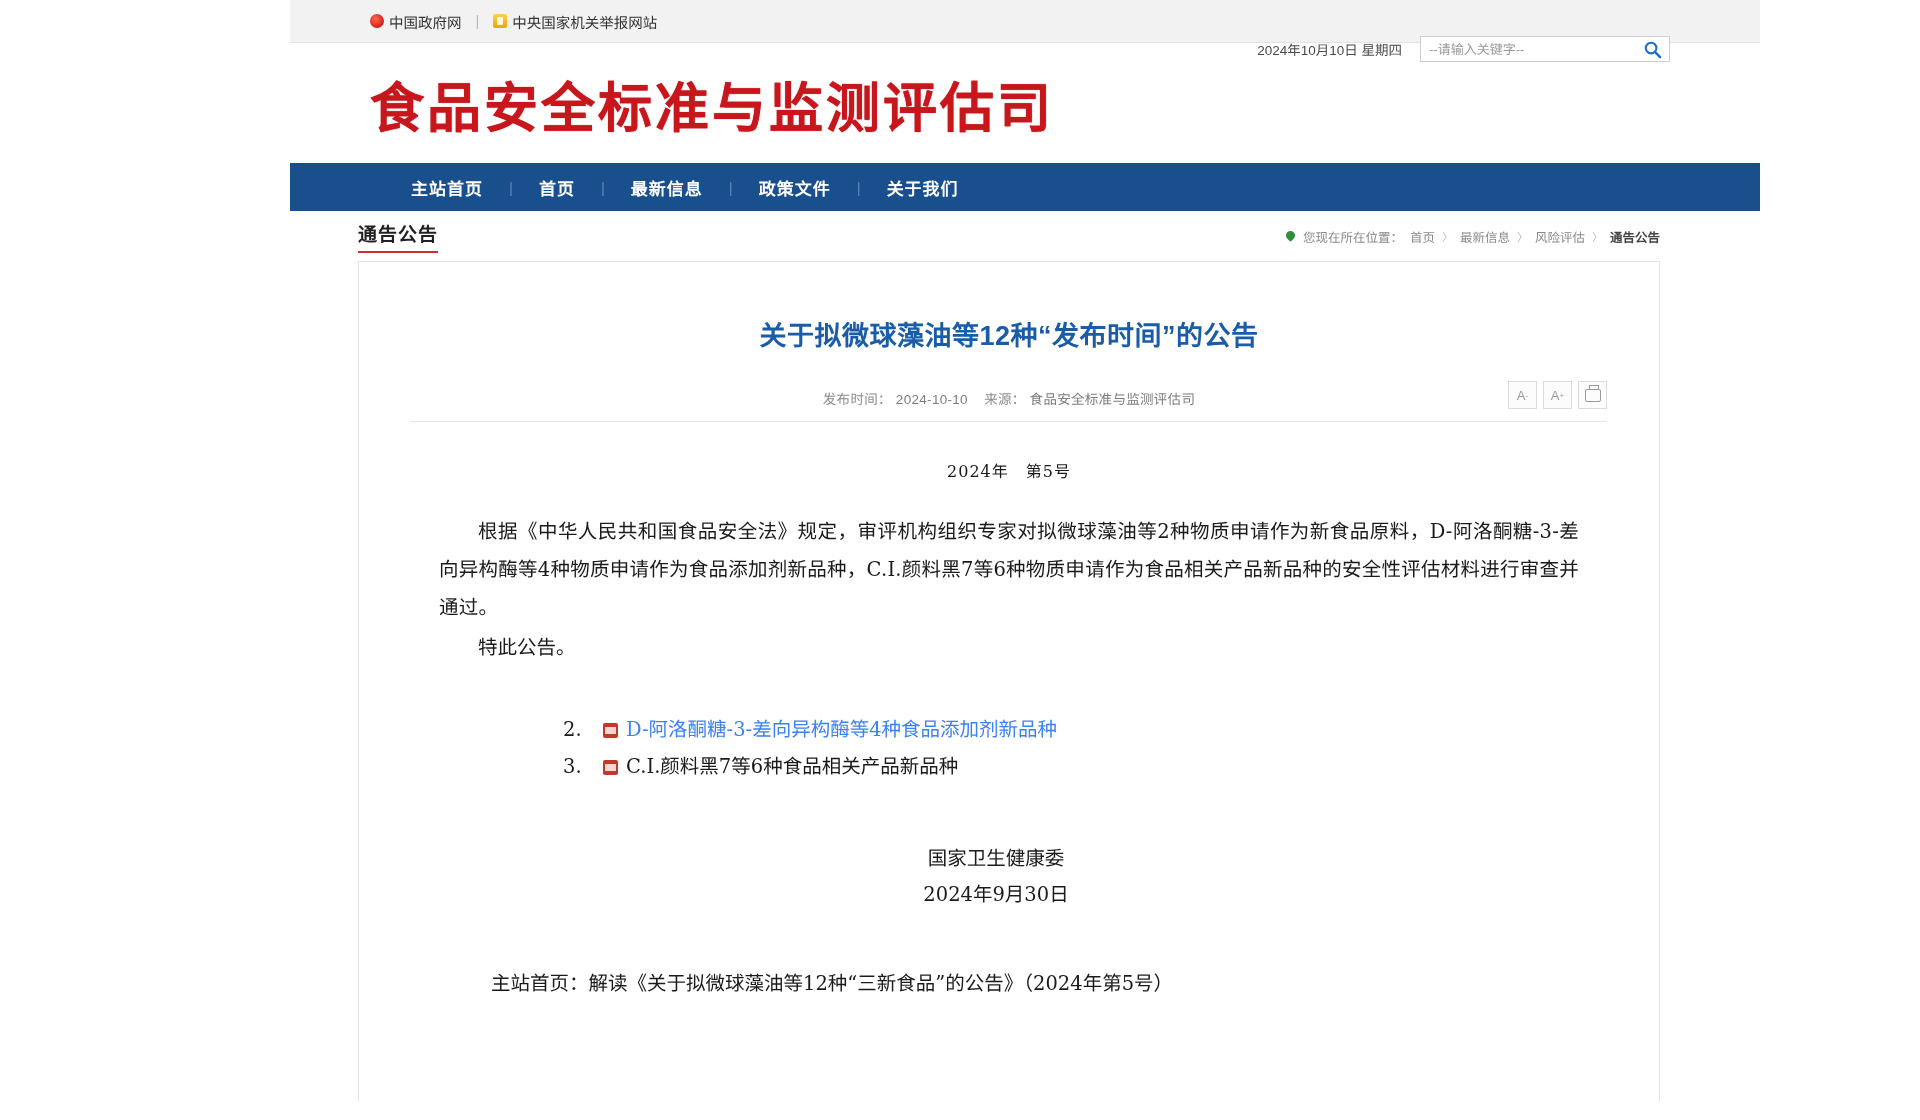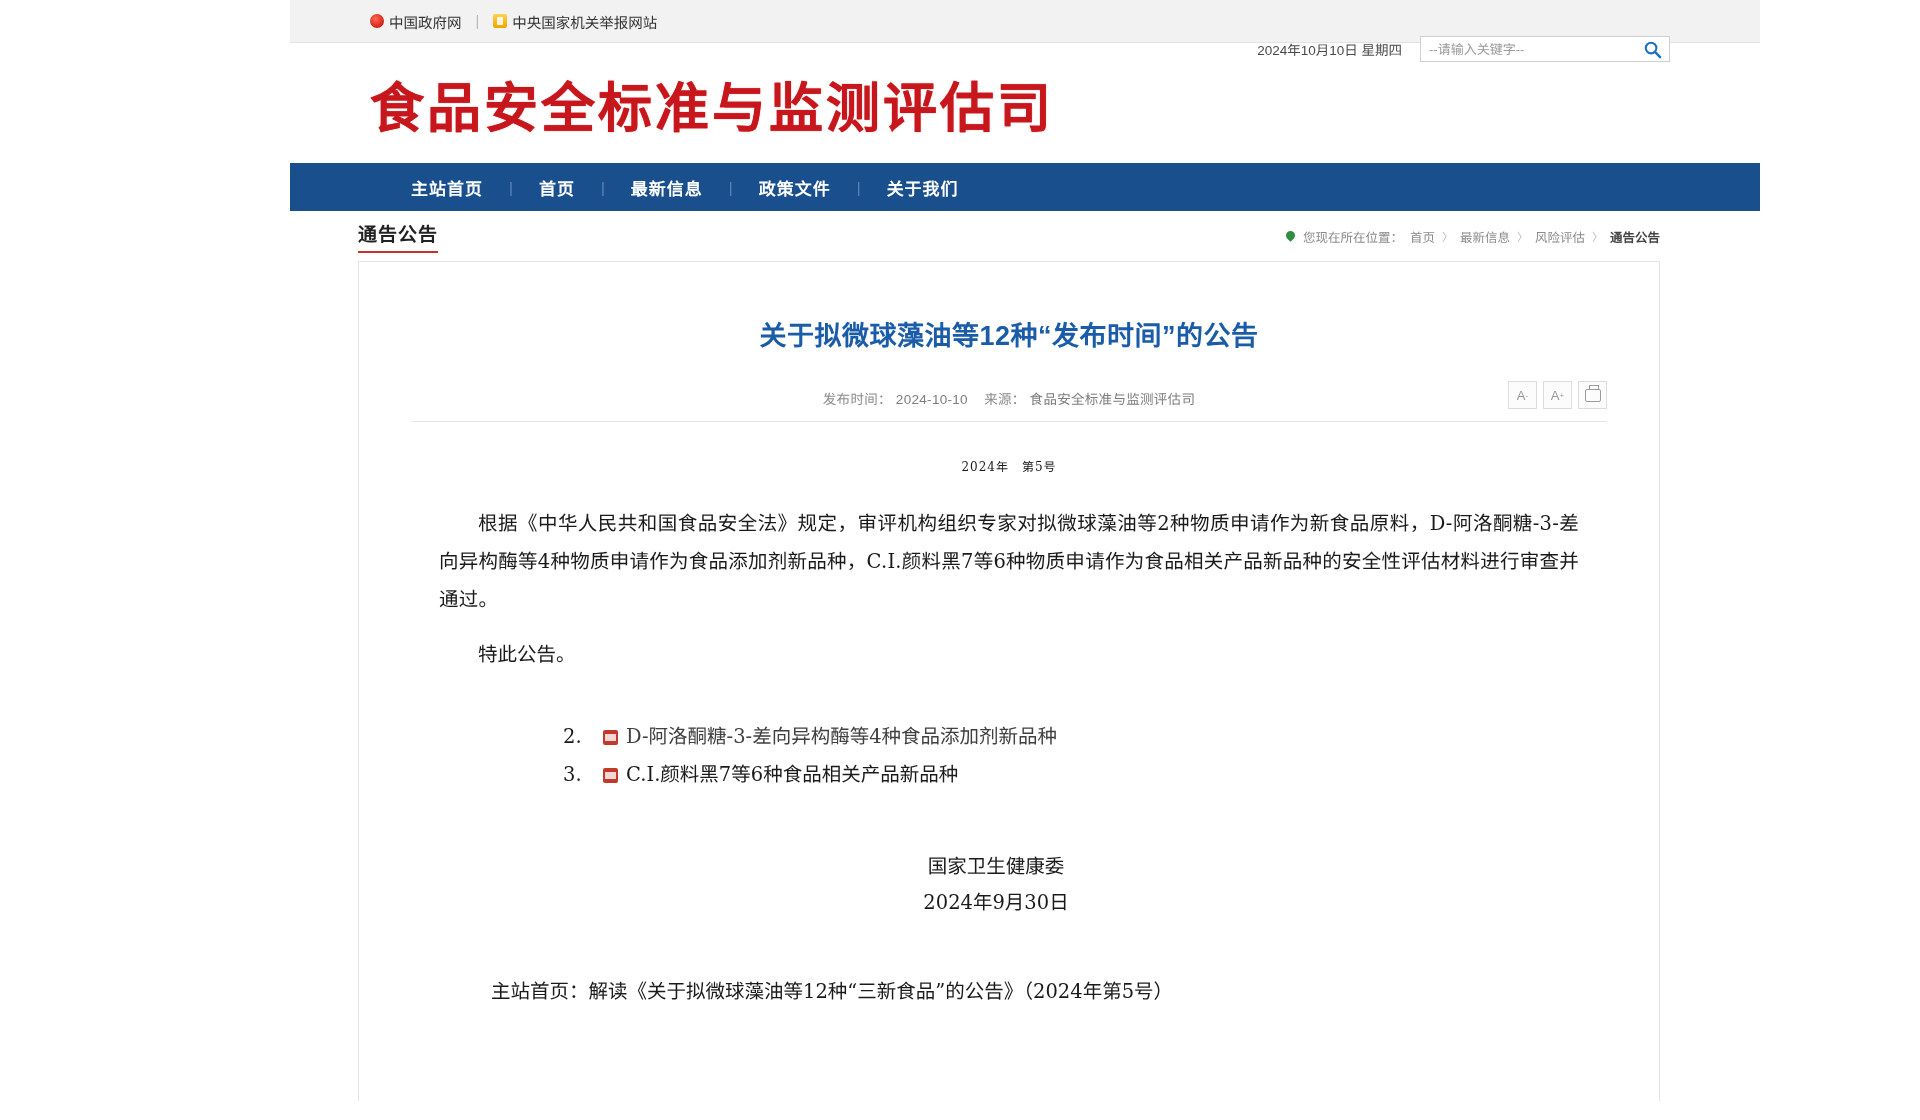--- a/index.html
+++ b/index.html
@@ -282,31 +282,31 @@
   .doc-body {
     font-family: "DejaVu Serif", "Liberation Serif", serif;
     color: #1a1a1a;
     font-size: 19.5px;
     line-height: 1.95;
     padding: 0 28px;
   }
   .doc-no {
     text-align: center;
     margin-top: 34px;
-    font-size: 12px;
+    font-size: 16px;
     letter-spacing: 1px;
   }
   .para {
     margin-top: 26px;
     text-indent: 2em;
     text-align: justify;
     letter-spacing: .2px;
   }
   .para-tight {
-    margin-top: 17px;
+    margin-top: 2px;
     text-indent: 2em;
   }
   .attach-block {
     margin-top: 44px;
     padding-left: 52px;
   }
   .attach-line {
     display: flex;
     align-items: baseline;
     gap: 6px;
@@ -439,21 +439,21 @@
       <div class="doc-body">
         <div class="doc-no">2024年　第5号</div>
 
         <div class="para">根据《中华人民共和国食品安全法》规定，审评机构组织专家对拟微球藻油等2种物质申请作为新食品原料，D-阿洛酮糖-3-差向异构酶等4种物质申请作为食品添加剂新品种，C.I.颜料黑7等6种物质申请作为食品相关产品新品种的安全性评估材料进行审查并通过。</div>
         <div class="para-tight">特此公告。</div>
 
         <div class="attach-block">
           <div class="attach-line" style="padding-left:72px;">
             <span class="attach-num">2.</span>
             <span class="pdf-icon"></span>
-            <a href="#" style="color:#404040;text-decoration:none;">D-阿洛酮糖-3-差向异构酶等4种食品添加剂新品种</a>
+            <a href="#" style="color:#3b82f6;text-decoration:none;">D-阿洛酮糖-3-差向异构酶等4种食品添加剂新品种</a>
           </div>
           <div class="attach-line" style="padding-left:72px;">
             <span class="attach-num">3.</span>
             <span class="pdf-icon"></span>
             <a href="#" style="color:#1a1a1a;text-decoration:none;">C.I.颜料黑7等6种食品相关产品新品种</a>
           </div>
         </div>
 
         <div class="signature">
           <div>国家卫生健康委</div>

